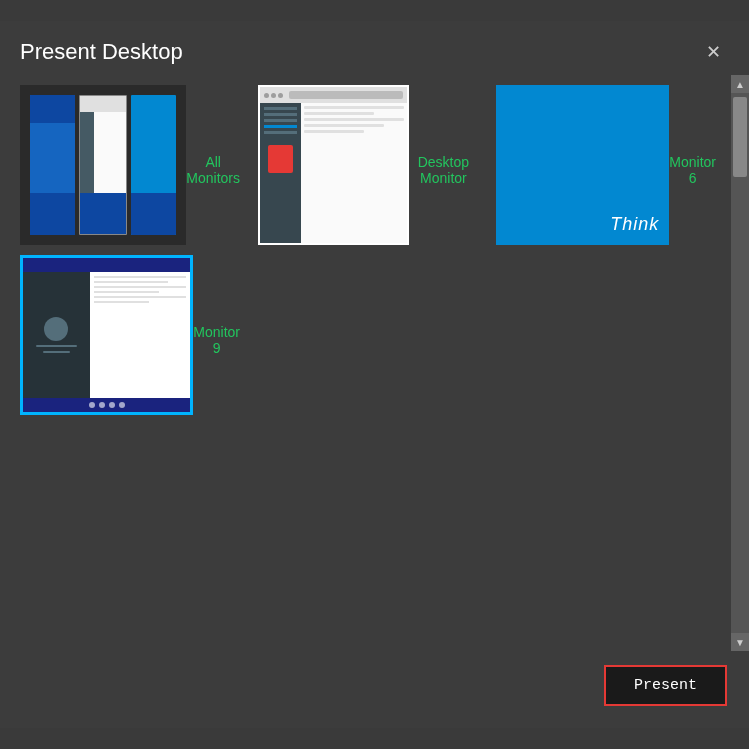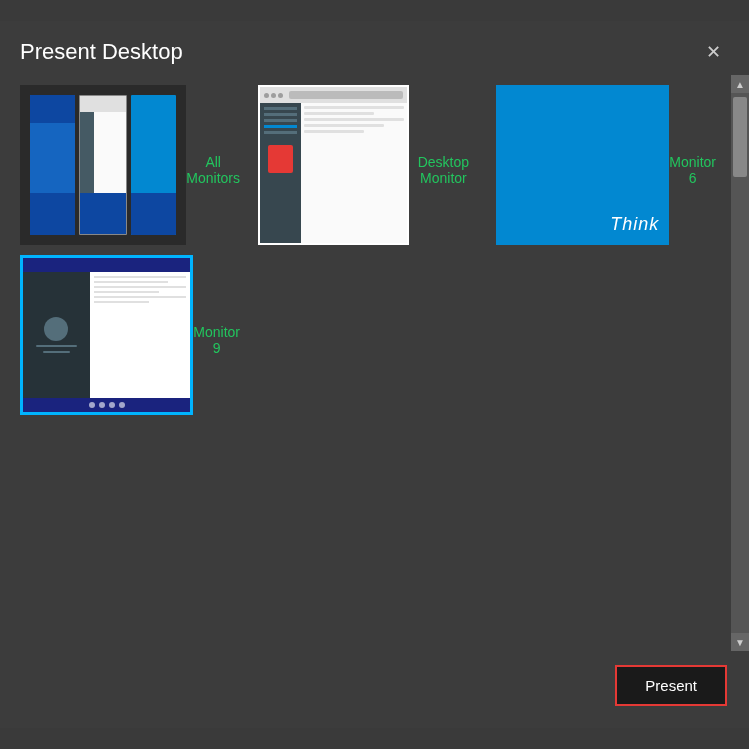--- a/index.html
+++ b/index.html
@@ -291,21 +291,21 @@
       align-items: center;
     }
 
     .btn-present {
       background: #1a1a1a;
       color: #ffffff;
       border: 2px solid #e53935;
       padding: 10px 28px;
       font-size: 15px;
       cursor: pointer;
-      font-family: Liberation Sans, sans-serif;
+      font-family: Liberation Mono, monospace;
       min-width: 100px;
     }
 
     .btn-cancel {
       background: #1a1a1a;
       color: #ffffff;
       border: 2px solid #555;
       padding: 10px 28px;
       font-size: 15px;
       cursor: pointer;

